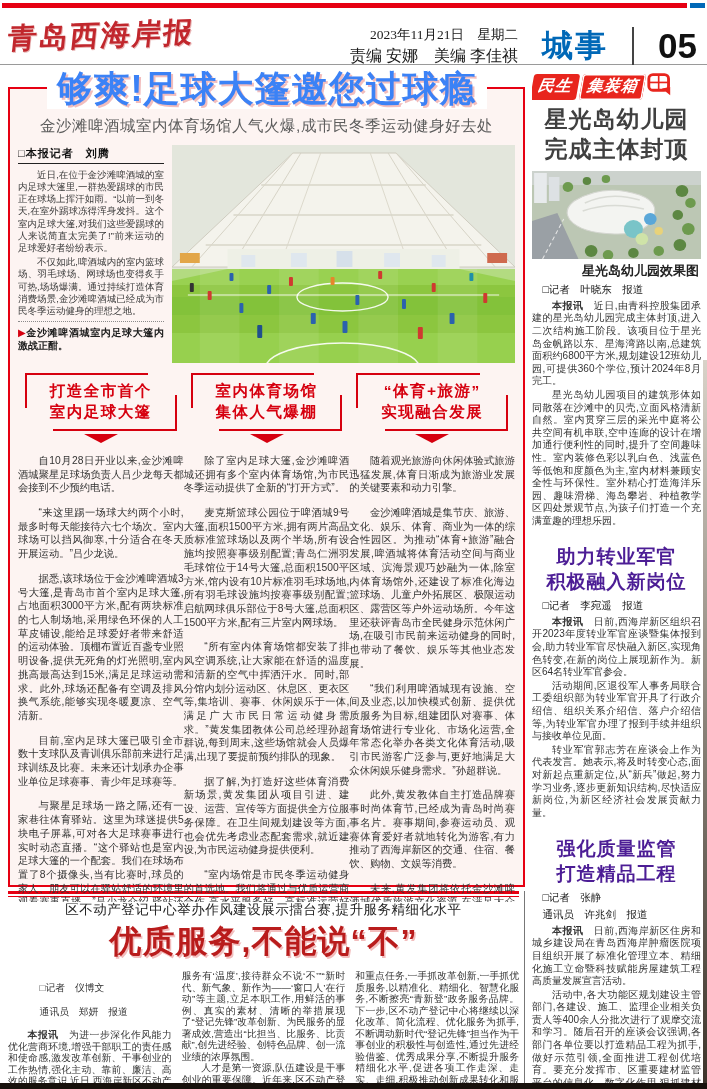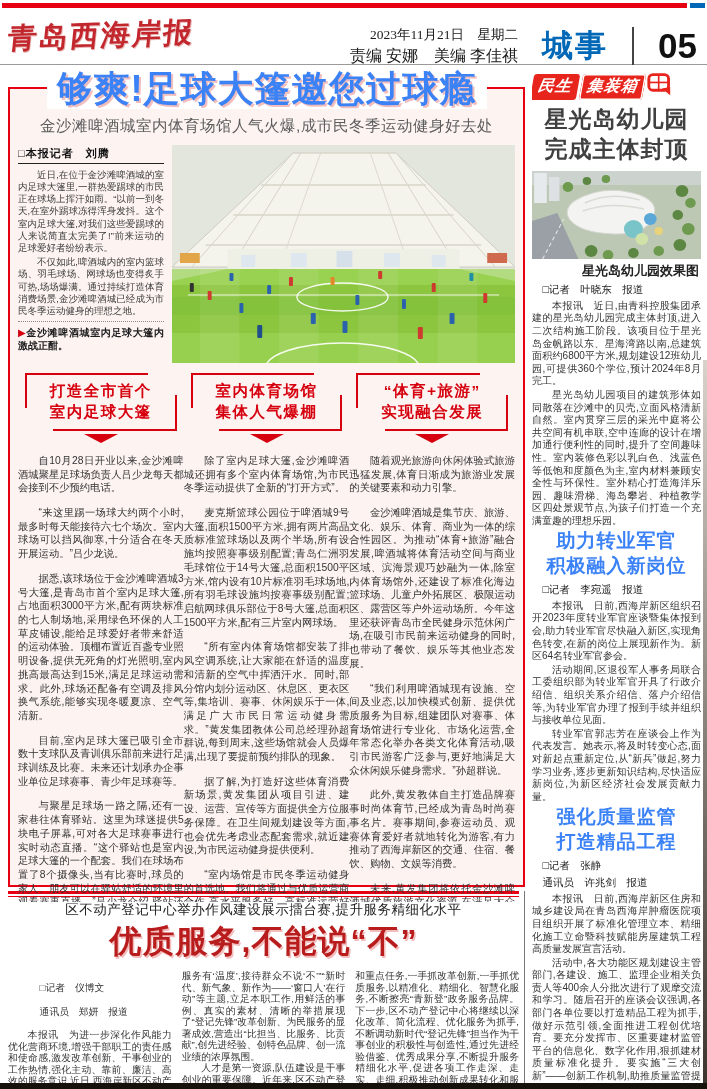--- a/index.html
+++ b/index.html
@@ -60,30 +60,30 @@
   .red-rule{border-top:3.5px solid #e60012;border-bottom:1.5px solid #e60012;height:2px;margin:0 0 4px;}
   .kicker{text-align:center;font-size:13.5px;color:#222;margin:2px 0 1px;letter-spacing:.5px;}
   .bottom-headline{text-align:center;font-size:32px;font-weight:900;color:#b91c1c;margin:1px 0 6px;
                    letter-spacing:1px;text-shadow:1.5px 1.5px 0 #f2bdbd;}
   .bottom-cols{display:flex;gap:10px;font-size:9.8px;line-height:11.5px;color:#333;
                text-align:justify;height:132px;overflow:hidden;}
   .bcol{flex:1;overflow:hidden;}
   .bcol p{margin:0;text-indent:2em;}
   .bcol p.noindent{text-indent:0;}
   .bcol .byline-line{text-indent:2em;margin:12px;}
-  .lead{font-weight:normal;}
+  .lead{font-weight:bold;}
   
   .logo-row{display:flex;align-items:center;gap:3px;margin:2px 0 5px;}
   .logo-tag{background:#e8251d;color:#fff;font-weight:900;font-style:italic;font-size:16px;
             padding:2px 6px 3px;transform:skewX(-10deg);border-radius:3px;letter-spacing:1px;white-space:nowrap;}
   .logo-tag2{box-shadow:0 0 0 1.5px #fff inset;}
   .sb-headline-red{color:#404040;font-weight:900;font-size:23px;text-align:center;line-height:1.3;
                    margin:2px 0 6px;letter-spacing:1px;}
-  .sb-headline-black{color:#3b82f6;font-weight:900;font-size:19px;text-align:center;line-height:1.3;
-                     margin:2px 0 4px;letter-spacing:1px;}
+  .sb-headline-black{color:#4c1d95;font-weight:900;font-size:19px;text-align:center;line-height:1.3;
+                     margin:18px 0 4px;letter-spacing:1px;}
   .photo-side{height:88px;overflow:hidden;margin-bottom:3px;}
   .photo-side svg{display:block;width:100%;height:100%;}
   .sb-caption{text-align:right;font-size:13px;font-weight:bold;color:#222;margin:1px 2px 3px 0;}
   .sb-byline{font-size:10.5px;color:#222;margin:2px 0 3px;text-indent:1em;}
   .sidebar p.body{font-size:10px;line-height:12.6px;color:#333;text-align:justify;
                   margin:0 0 1px;text-indent:2em;}
   
   .edge-bottom{position:absolute;left:0;right:0;bottom:0;height:6px;background:#17110c;}
   .edge-right{position:absolute;top:360px;right:0;bottom:0;width:4px;
               background:linear-gradient(180deg,#d8d2c8,#3c332a);}

